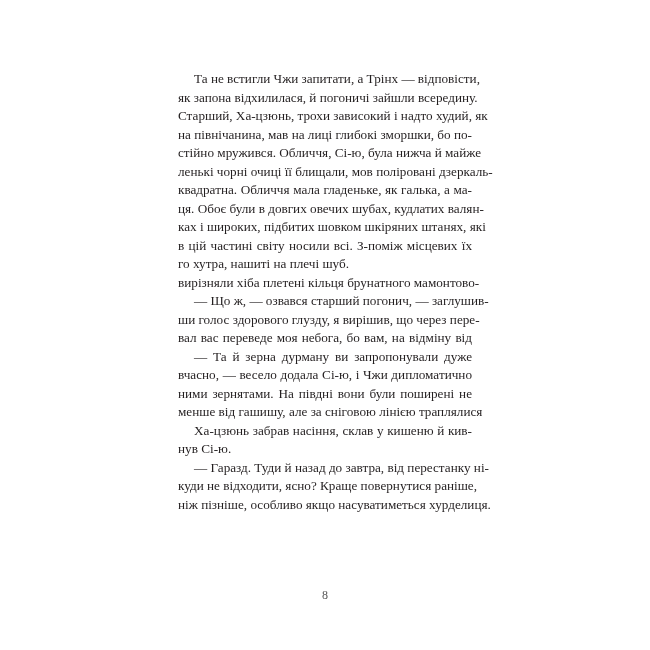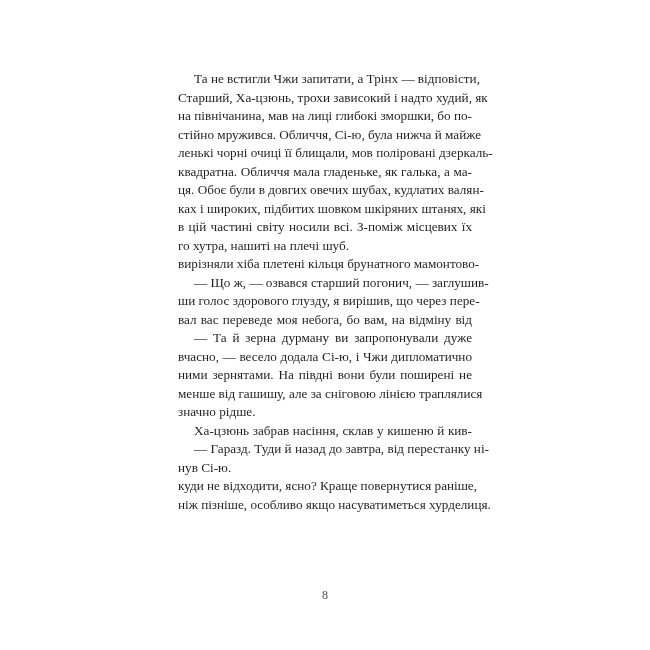--- a/index.html
+++ b/index.html
@@ -55,38 +55,38 @@
       font-size: 12px;
       color: #555555;
     }
   </style>
 </head>
 <body>
 
 <div class="page">
   <div class="text-block">
     <span class="line indent">Та не встигли Чжи запитати, а Трінх — відповісти,</span>
+    <span class="line">як запона відхилилася, й погоничі зайшли всередину.</span>
     <span class="line">Старший, Ха-цзюнь, трохи зависокий і надто худий, як</span>
     <span class="line">на північанина, мав на лиці глибокі зморшки, бо по-</span>
     <span class="line">стійно мружився. Обличчя, Сі-ю, була нижча й майже</span>
     <span class="line">ленькі чорні очиці її блищали, мов поліровані дзеркаль-</span>
     <span class="line">квадратна. Обличчя мала гладеньке, як галька, а ма-</span>
     <span class="line">ця. Обоє були в довгих овечих шубах, кудлатих валян-</span>
     <span class="line">ках і широких, підбитих шовком шкіряних штанях, які</span>
     <span class="line">в цій частині світу носили всі. З-поміж місцевих їх</span>
     <span class="line last">го хутра, нашиті на плечі шуб.</span>
     <span class="line">вирізняли хіба плетені кільця брунатного мамонтово-</span>
     <span class="line indent">— Що ж, — озвався старший погонич, — заглушив-</span>
     <span class="line">ши голос здорового глузду, я вирішив, що через пере-</span>
     <span class="line">вал вас переведе моя небога, бо вам, на відміну від</span>
     <span class="line indent">— Та й зерна дурману ви запропонували дуже</span>
     <span class="line">вчасно, — весело додала Сі-ю, і Чжи дипломатично</span>
     <span class="line">ними зернятами. На півдні вони були поширені не</span>
     <span class="line">менше від гашишу, але за сніговою лінією траплялися</span>
-    <span class="line last">значно рідше.</span>
     <span class="line indent">Ха-цзюнь забрав насіння, склав у кишеню й кив-</span>
+    <span class="line last">нув Сі-ю.</span>
     <span class="line indent">— Гаразд. Туди й назад до завтра, від перестанку ні-</span>
-    <span class="line last">нув Сі-ю.</span>
     <span class="line">куди не відходити, ясно? Краще повернутися раніше,</span>
     <span class="line">ніж пізніше, особливо якщо насуватиметься хурделиця.</span>
   </div>
   <div class="page-number">8</div>
 </div>
 
 </body></html>

